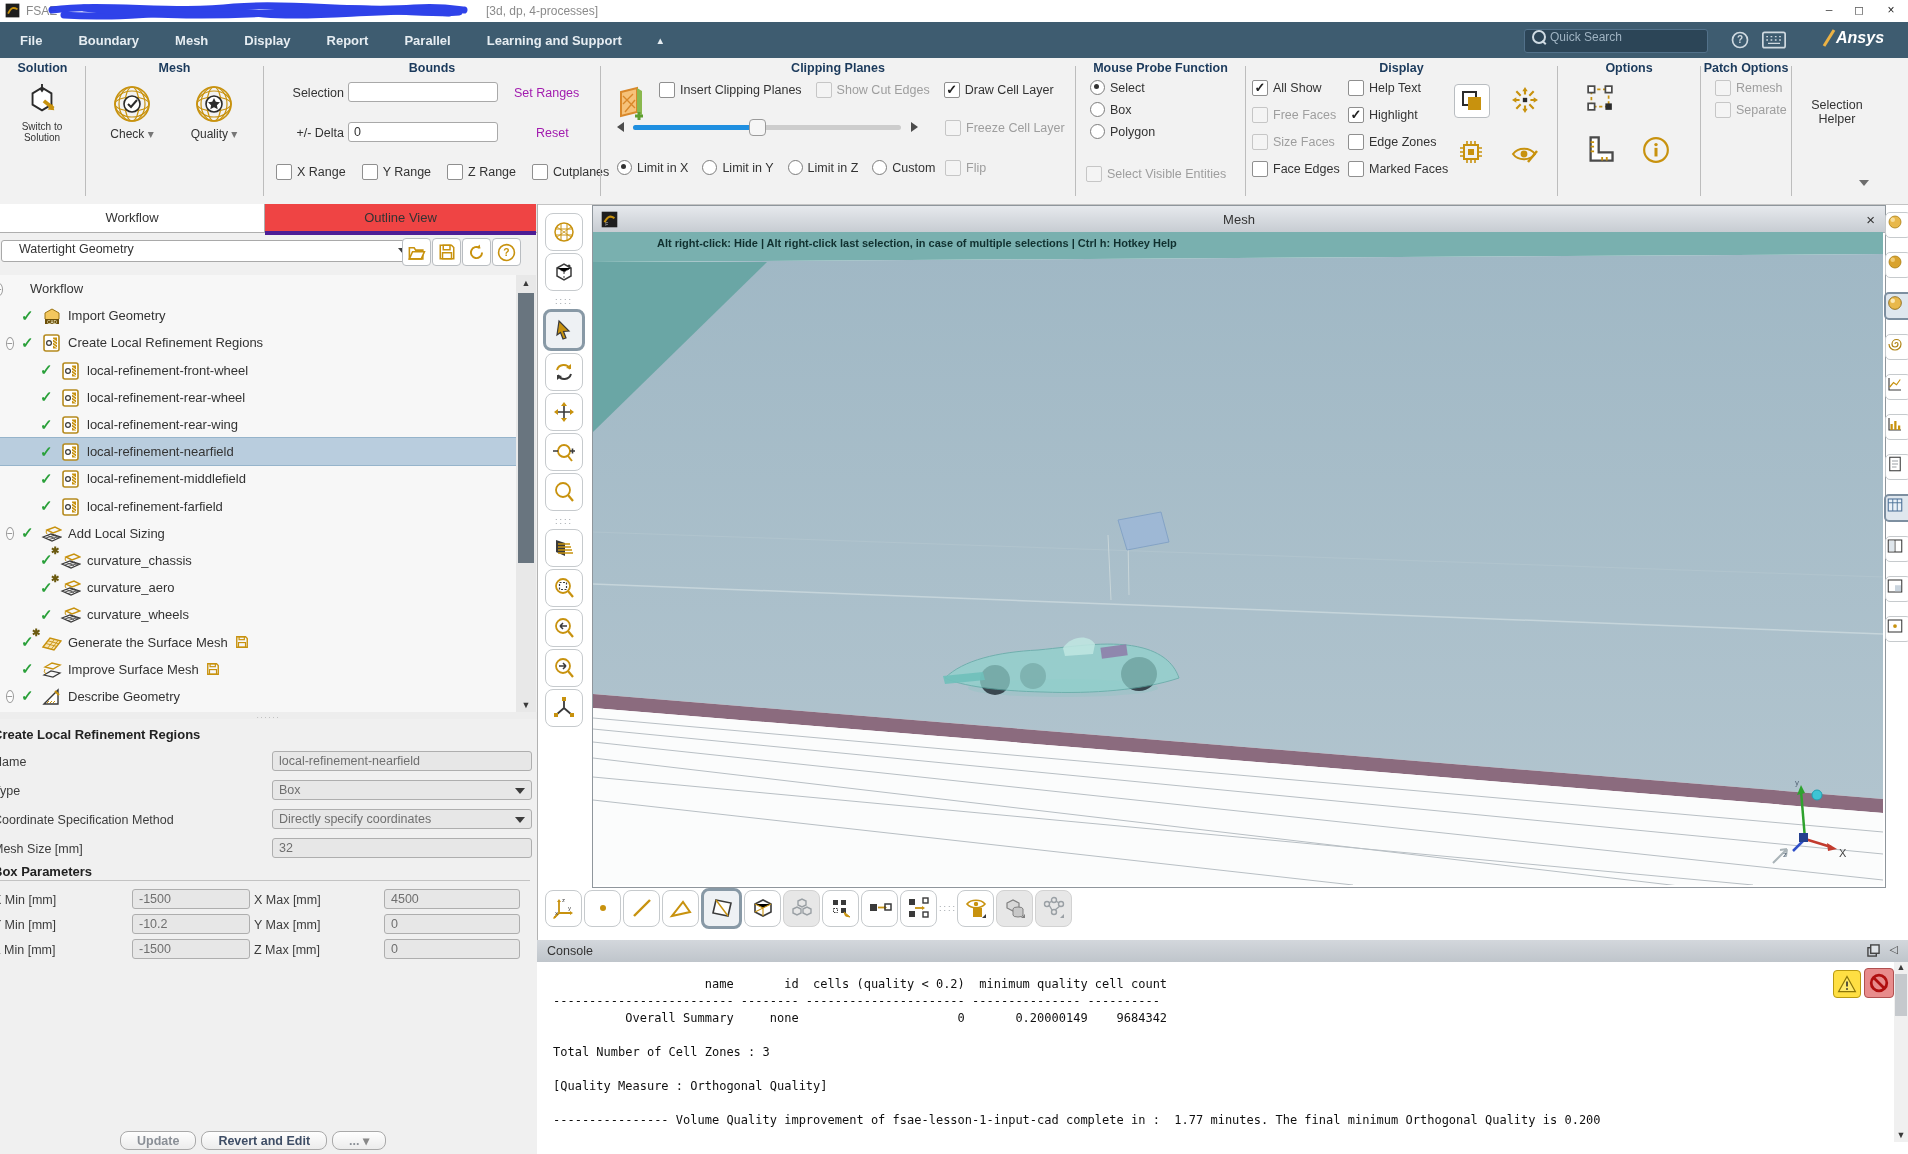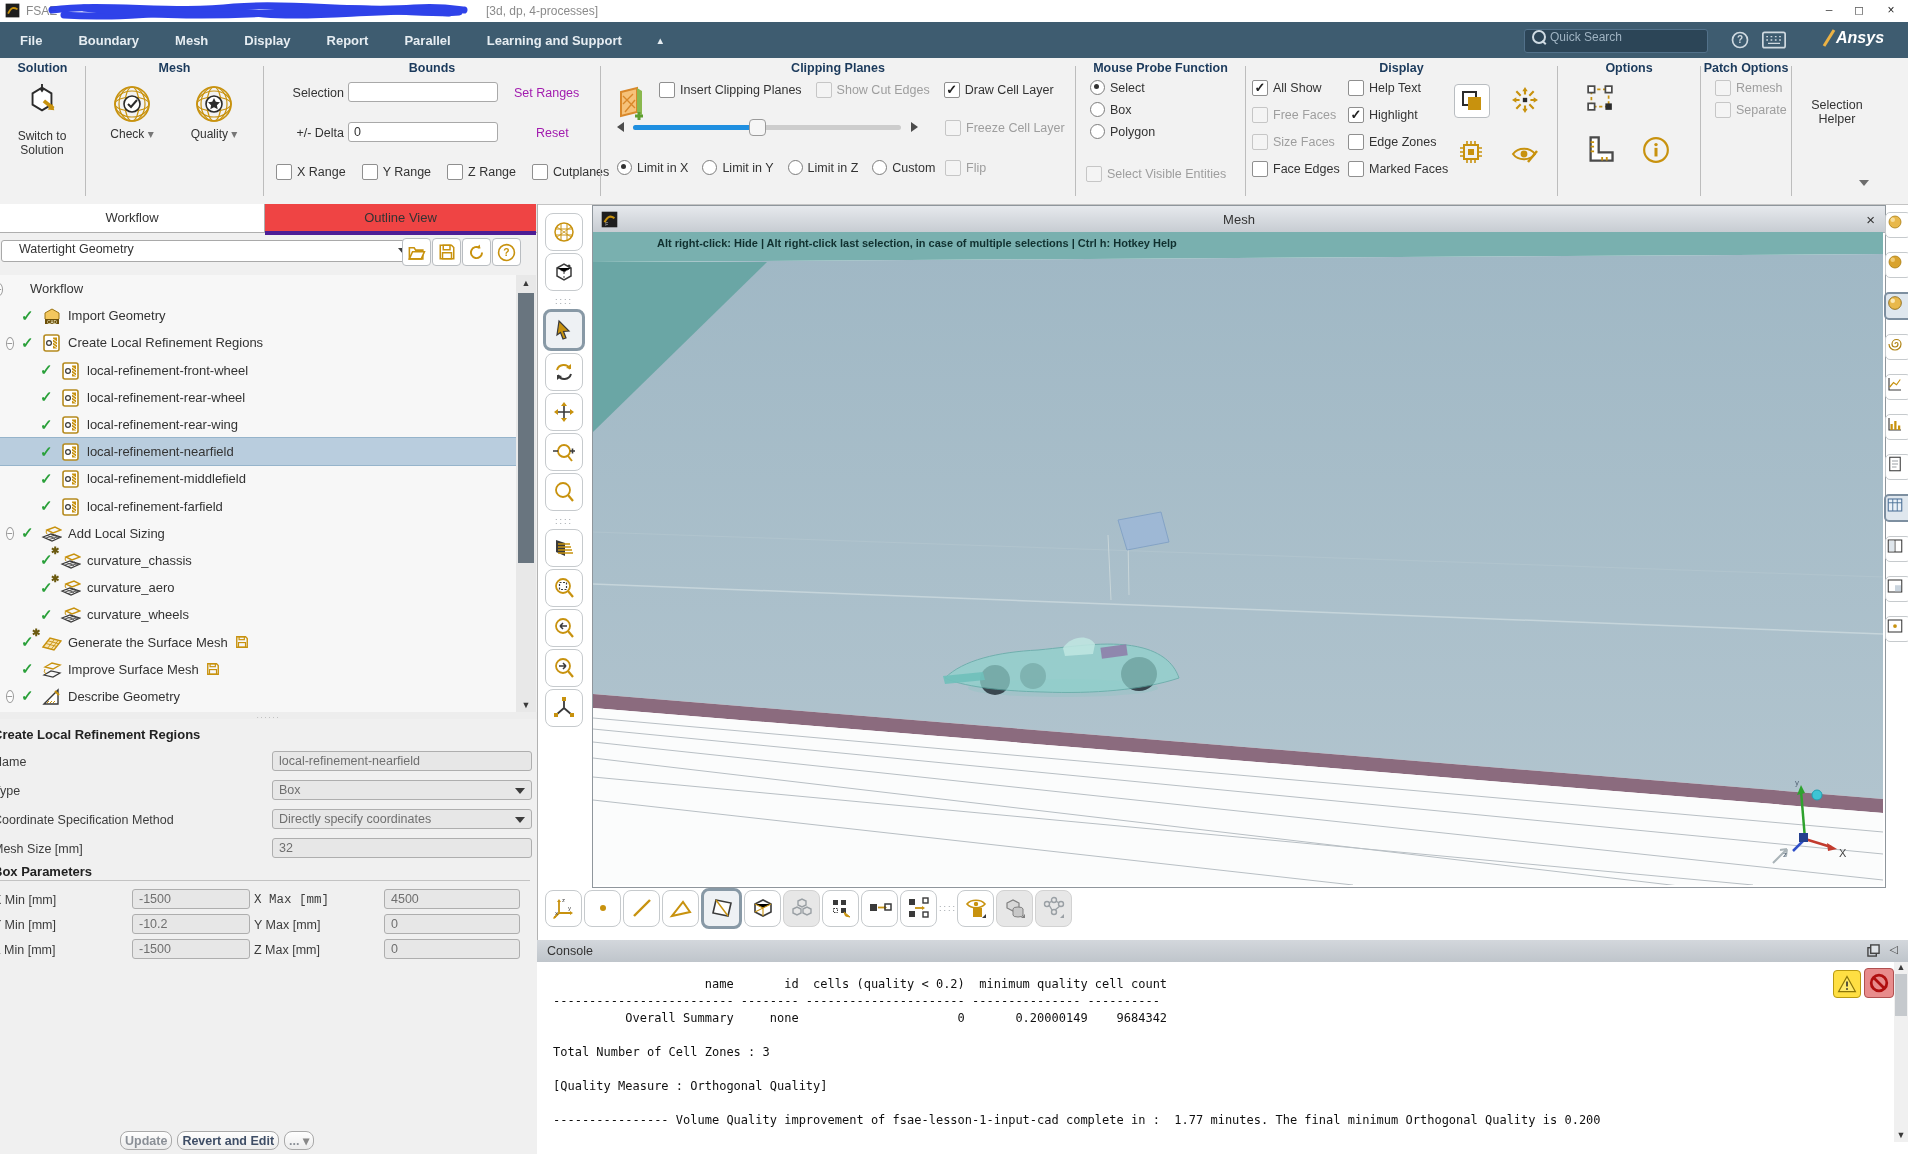--- a/index.html
+++ b/index.html
@@ -48,21 +48,21 @@
   .ticon{width:21px;height:19px;flex:0 0 auto;margin-right:6px}
   .tlabel{font-size:13px;color:#333}
   .tsave{width:14px;height:14px;margin-left:7px}
   
   #props{position:absolute;left:0;top:515px;width:537px;height:407px;background:#f0f0f0}
   .plabel{position:absolute;left:-7px;font-size:12.5px;color:#3c3c3c;white-space:nowrap}
   .pfield{position:absolute;background:#e7e7e7;border:1px solid #aeaeae;border-radius:3px;color:#6f6f6f;
           font-size:12.5px;padding:2px 6px;white-space:nowrap;overflow:hidden}
   .parrow{position:absolute;right:6px;top:7px;width:0;height:0;border-left:5px solid transparent;border-right:5px solid transparent;border-top:6px solid #3c3c3c}
   .fbtn{border:1px solid #a9a9a9;border-radius:8px;background:linear-gradient(#fefefe,#ececec);
-        font-size:12.5px;font-weight:700;color:#3f4e66;padding:1px 4px;cursor:default}
+        font-size:12.5px;font-weight:700;color:#3f4e66;padding:1px 16px;cursor:default}
   
   #vpwindow{left:592px;top:205px;width:1292px;height:681px;border:1px solid #8f969c;background:#fff}
   #vptitle{position:absolute;left:0;top:0;width:100%;height:26px;background:linear-gradient(#e6e9ed,#c7ccd2);
            border-bottom:1px solid #a8aeb5;display:flex;align-items:center}
   #vptitle .tt{position:absolute;width:100%;text-align:center;font-size:13px;color:#333;font-weight:400}
   .vtb{position:absolute;display:flex;flex-direction:column;align-items:center}
   .tbbtn{width:36px;height:36px;background:#fff;border:1px solid #c6cacd;border-radius:8px;margin-bottom:2px;
          display:flex;align-items:center;justify-content:center;cursor:default}
   .tbbtn.sel{border:3px solid #8899a6;background:#eef1f4}
   .tbbtn.disb{background:#e7e7e7;border-color:#d2d2d2}
@@ -144,21 +144,21 @@
   <div class="abs" style="left:0;top:0;width:85px;height:146px">
     <div class="sec-title">Solution</div>
     <div class="abs" style="left:6px;top:24px;width:72px;text-align:center">
       <svg viewBox="0 0 36 36" width="34" height="34">
         <path d="M8 12 L18 6 L28 12 L28 24 L18 30 L8 24 Z" fill="#fff" stroke="#2b2b2b" stroke-width="2"></path>
         <path d="M18 2 v7" stroke="#2b2b2b" stroke-width="2"></path>
           <path d="M15 7 L18 11 L21 7" fill="#2b2b2b"></path>
         <path d="M20 20 L30 28" stroke="#c8920e" stroke-width="4"></path>
           <path d="M31 30 L24 29 L29 23 Z" fill="#c8920e"></path>
       </svg>
-      <div style="font-size:12px;color:#333;margin-top:10px">Switch to Solution</div>
+      <div style="font-size:10px;color:#333;margin-top:2px">Switch to Solution</div>
     </div>
   </div>
   <div class="divider" style="left:85px"></div>
 
   <div class="abs" style="left:86px;top:0;width:177px;height:146px">
     <div class="sec-title">Mesh</div>
     <div class="abs" style="left:14px;top:26px;width:64px;text-align:center">
       <svg viewBox="0 0 40 40" width="40" height="40">
         <circle cx="20" cy="20" r="17" fill="none" stroke="#c8920e" stroke-width="1.6"></circle>
         <ellipse cx="20" cy="20" rx="17" ry="7" fill="none" stroke="#c8920e" stroke-width="1.2"></ellipse>
@@ -634,21 +634,21 @@
     <div class="pfield" style="left:272px;top:61px;width:246px"><span>Box</span><span class="parrow"></span></div>
     <span class="plabel" style="top:94px">Coordinate Specification Method</span>
     <div class="pfield" style="left:272px;top:90px;width:246px"><span>Directly specify coordinates</span><span class="parrow"></span></div>
     <span class="plabel" style="top:123px">Mesh Size [mm]</span>
     <div class="pfield" style="left:272px;top:119px;width:246px">32</div>
     <div class="abs" style="left:-7px;top:145px;font-weight:700;font-size:13px;color:#222">Box Parameters</div>
     <div class="abs" style="left:0;top:161px;width:530px;height:1px;background:#c3c3c3"></div>
     <div id="box-params">
         <span class="plabel" style="top: 174px;">X Min [mm]</span>
         <div class="pfield" style="left: 132px; top: 170px; width: 104px;">-1500</div>
-        <span class="plabel" style="left: 254px; top: 174px; font-family: Liberation Mono, monospace;">X Max [mm]</span>
+        <span class="plabel" style="left: 254px; top: 174px;">X Max [mm]</span>
         <div class="pfield" style="left: 384px; top: 170px; width: 122px;">4500</div>
         <span class="plabel" style="top: 199px;">Y Min [mm]</span>
         <div class="pfield" style="left: 132px; top: 195px; width: 104px;">-10.2</div>
         <span class="plabel" style="left: 254px; top: 199px;">Y Max [mm]</span>
         <div class="pfield" style="left: 384px; top: 195px; width: 122px;">0</div>
         <span class="plabel" style="top: 224px;">Z Min [mm]</span>
         <div class="pfield" style="left: 132px; top: 220px; width: 104px;">-1500</div>
         <span class="plabel" style="left: 254px; top: 224px;">Z Max [mm]</span>
         <div class="pfield" style="left: 384px; top: 220px; width: 122px;">0</div>
       </div>

